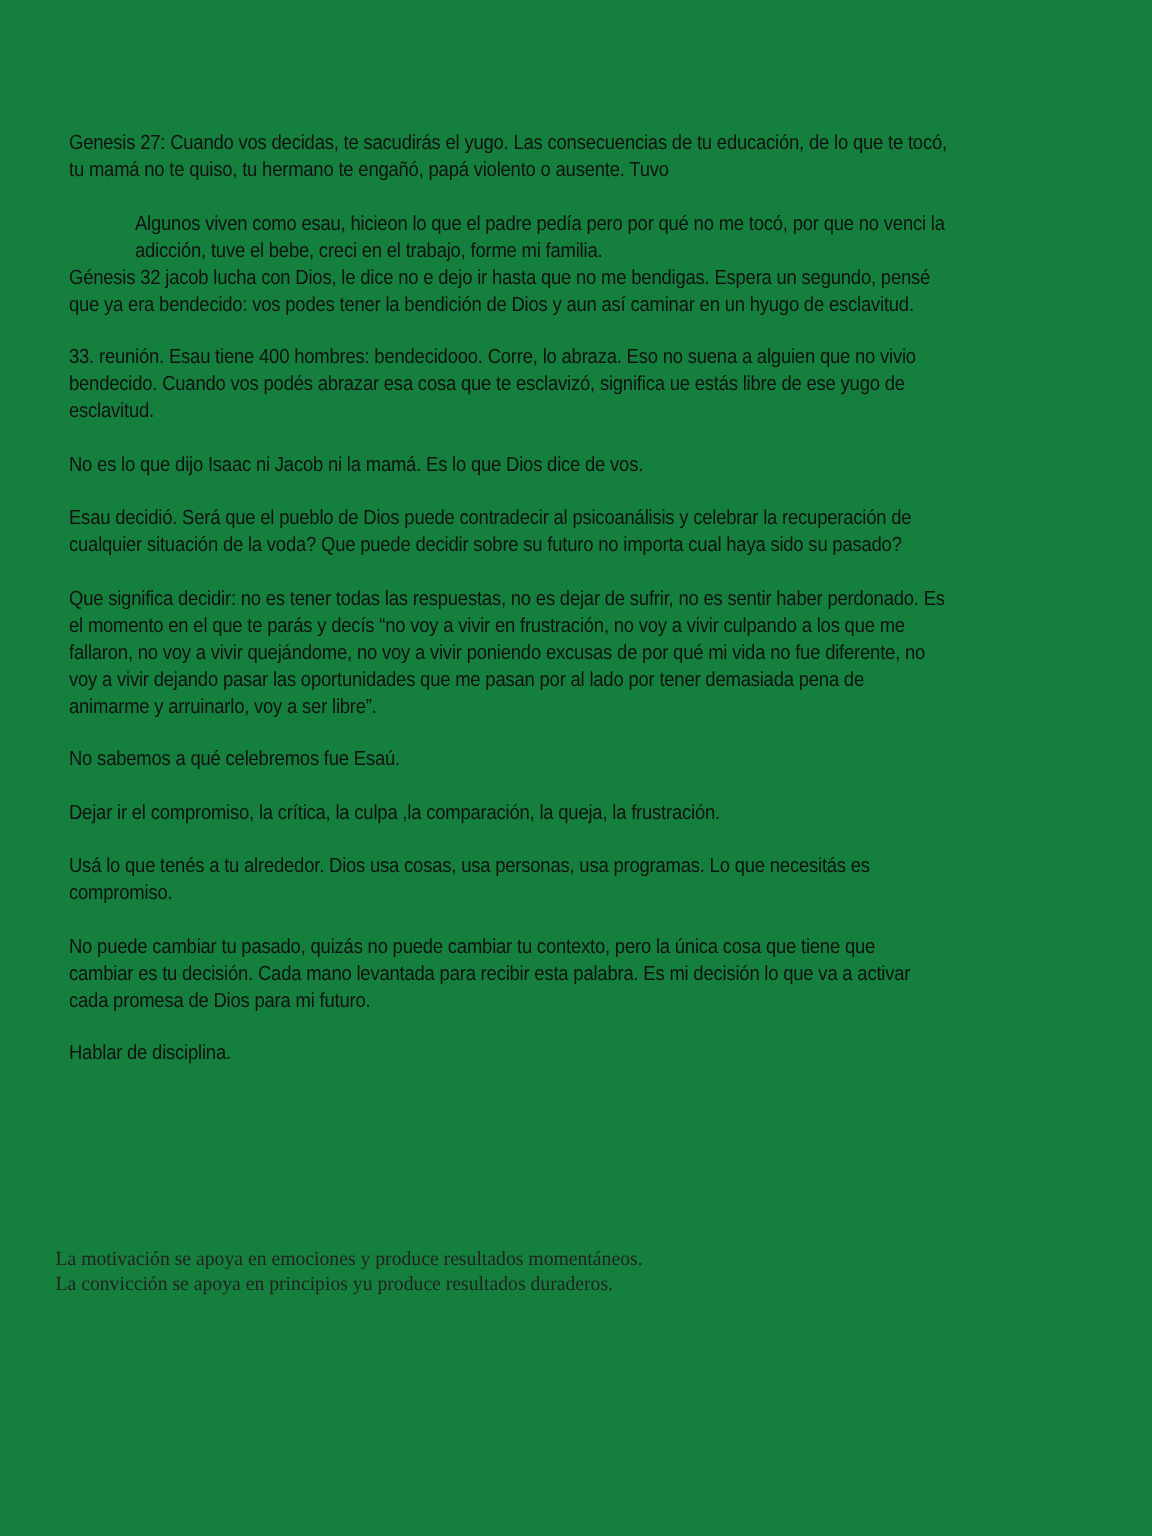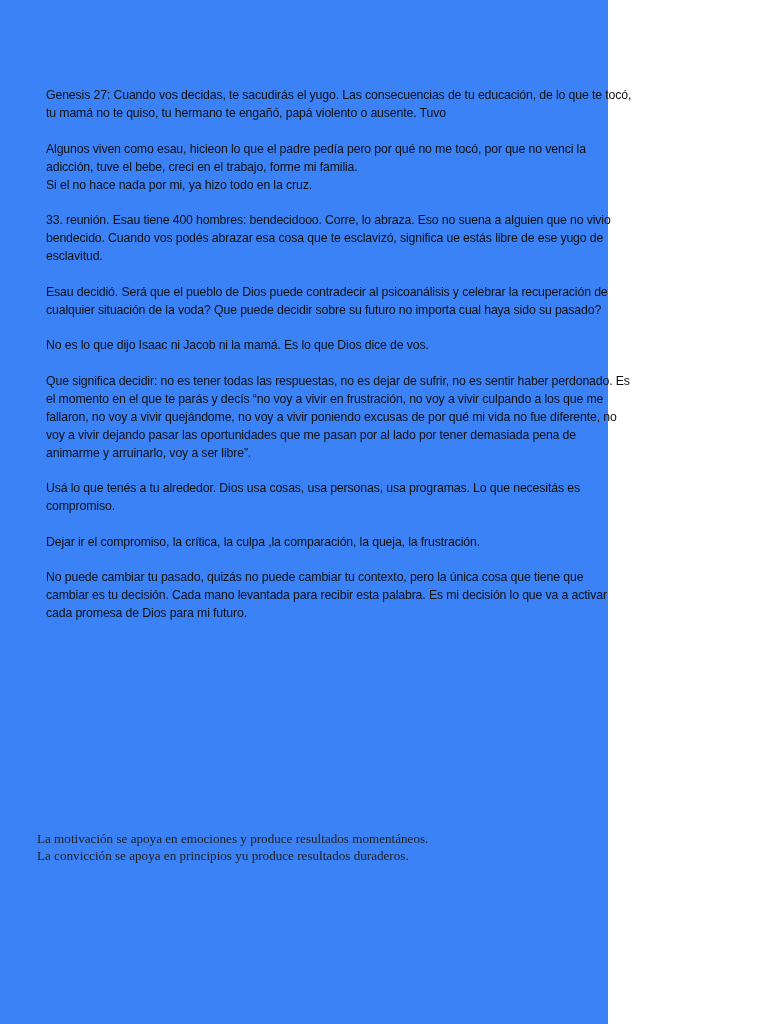--- a/index.html
+++ b/index.html
@@ -1,20 +1,20 @@
 <!DOCTYPE html>
 <html><head>
   <meta charset="utf-8">
   <style>
     html, body { margin: 0; padding: 0; background: #ffffff; }
     body { width: 768px; height: 1024px; position: relative; overflow: hidden; }
-    .page { position: absolute; left: 0; top: 0; width: 608px; height: 1024px; background: #3b82f6; }
+    .page { position: absolute; left: 0; top: 0; width: 768px; height: 1024px; background: #15803d; }
     .sans-block { position: absolute; left: 46px; top: 86px; width: 690px; }
     .para { margin: 0 0 17.5px 0; }
-    .para.tight { margin-bottom: 0; }
+    .para.tight { margin-bottom: 0; margin-left: 44px; }
     .line {
       display: block;
       white-space: nowrap;
       font-family: "Liberation Sans", sans-serif;
       font-size: 13.6px;
       line-height: 18px;
       color: #111;
       letter-spacing: -0.15px;
       transform-origin: left center;
       transform: scaleX(0.905);
@@ -40,52 +40,59 @@
     <div class="para">
       <span class="line">Genesis 27: Cuando vos decidas, te sacudirás el yugo. Las consecuencias de tu educación, de lo que te tocó,</span>
       <span class="line">tu mamá no te quiso, tu hermano te engañó, papá violento o ausente. Tuvo</span>
     </div>
 
     <div class="para tight">
       <span class="line">Algunos viven como esau, hicieon lo que el padre pedía pero por qué no me tocó, por que no venci la</span>
       <span class="line">adicción, tuve el bebe, creci en el trabajo, forme mi familia.</span>
     </div>
     <div class="para">
-      <span class="line">Si el no hace nada por mi, ya hizo todo en la cruz.</span>
+      <span class="line">Génesis 32 jacob lucha con Dios, le dice no e dejo ir hasta que no me bendigas. Espera un segundo, pensé</span>
+      <span class="line">que ya era bendecido: vos podes tener la bendición de Dios y aun así caminar en un hyugo de esclavitud.</span>
     </div>
     <div class="para">
       <span class="line">33. reunión. Esau tiene 400 hombres: bendecidooo. Corre, lo abraza. Eso no suena a alguien que no vivio</span>
       <span class="line">bendecido. Cuando vos podés abrazar esa cosa que te esclavizó, significa ue estás libre de ese yugo de</span>
       <span class="line">esclavitud.</span>
     </div>
     <div class="para">
+      <span class="line">No es lo que dijo Isaac ni Jacob ni la mamá. Es lo que Dios dice de vos.</span>
+    </div>
+    <div class="para">
       <span class="line">Esau decidió. Será que el pueblo de Dios puede contradecir al psicoanálisis y celebrar la recuperación de</span>
       <span class="line">cualquier situación de la voda? Que puede decidir sobre su futuro no importa cual haya sido su pasado?</span>
-    </div>
-    <div class="para">
-      <span class="line">No es lo que dijo Isaac ni Jacob ni la mamá. Es lo que Dios dice de vos.</span>
     </div>
     <div class="para">
       <span class="line">Que significa decidir: no es tener todas las respuestas, no es dejar de sufrir, no es sentir haber perdonado. Es</span>
       <span class="line">el momento en el que te parás y decís “no voy a vivir en frustración, no voy a vivir culpando a los que me</span>
       <span class="line">fallaron, no voy a vivir quejándome, no voy a vivir poniendo excusas de por qué mi vida no fue diferente, no</span>
       <span class="line">voy a vivir dejando pasar las oportunidades que me pasan por al lado por tener demasiada pena de</span>
       <span class="line">animarme y arruinarlo, voy a ser libre”.</span>
     </div>
     <div class="para">
-      <span class="line">Usá lo que tenés a tu alrededor. Dios usa cosas, usa personas, usa programas. Lo que necesitás es</span>
-      <span class="line">compromiso.</span>
+      <span class="line">No sabemos a qué celebremos fue Esaú.</span>
     </div>
     <div class="para">
       <span class="line">Dejar ir el compromiso, la crítica, la culpa ,la comparación, la queja, la frustración.</span>
     </div>
     <div class="para">
+      <span class="line">Usá lo que tenés a tu alrededor. Dios usa cosas, usa personas, usa programas. Lo que necesitás es</span>
+      <span class="line">compromiso.</span>
+    </div>
+    <div class="para">
       <span class="line">No puede cambiar tu pasado, quizás no puede cambiar tu contexto, pero la única cosa que tiene que</span>
       <span class="line">cambiar es tu decisión. Cada mano levantada para recibir esta palabra. Es mi decisión lo que va a activar</span>
       <span class="line">cada promesa de Dios para mi futuro.</span>
+    </div>
+    <div class="para">
+      <span class="line">Hablar de disciplina.</span>
     </div>
   </div>
 
   <div class="serif-block">
     <span class="sline">La motivación se apoya en emociones y produce resultados momentáneos.</span>
     <span class="sline">La convicción se apoya en principios yu produce resultados duraderos.</span>
   </div>
 </div>
 
 </body></html>

